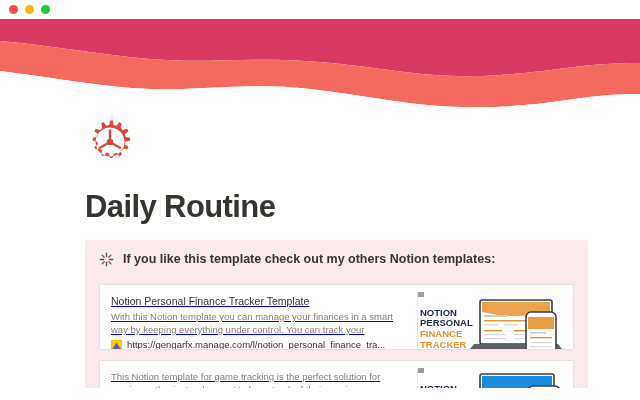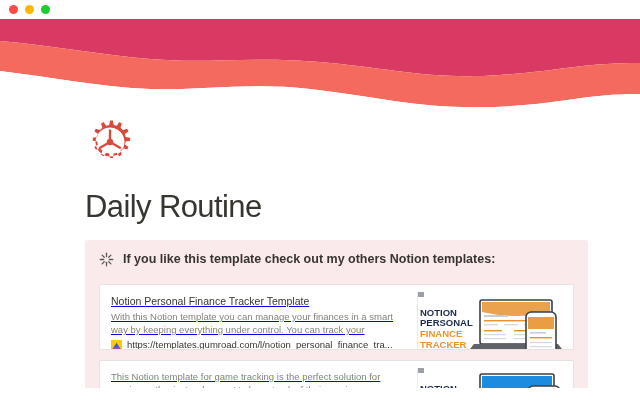--- a/index.html
+++ b/index.html
@@ -33,21 +33,21 @@
     background:#ffffff;
   }
 
   .page-icon {
     position:absolute; left:86px; top:3px; width:48px; height:48px;
   }
   .page-icon svg { display:block; width:48px; height:48px; }
 
   .page-title {
     position:absolute; left:85px; top:73px;
-    font-size:31px; font-weight:normal; color:#37352F;
+    font-size:31px; font-weight:bold; color:#37352F;
     letter-spacing:-0.6px; line-height:38px;
   }
 
   
   .callout {
     position:absolute; left:85px; top:125px; width:503px; height:160px;
     background:#FBEAEB;
     border-radius:3px;
     padding:11px 14px 0 14px;
     overflow:hidden;
@@ -162,21 +162,21 @@
     <a class="bookmark" href="#">
       <div class="bm-left">
         <div class="bm-title">Notion Personal Finance Tracker Template</div>
         <div class="bm-desc">With this Notion template you can manage your finances in a smart way by keeping everything under control. You can track your</div>
         <div class="bm-link">
           <svg class="bm-favicon" viewBox="0 0 12 12">
             <rect x="0" y="0" width="12" height="12" fill="#FFC900"></rect>
             <path d="M0 12 L6 3 L12 12 Z" fill="#3B5BDB"></path>
             <text x="6" y="11" font-family="'Liberation Sans',sans-serif" font-size="4.2" font-weight="bold" fill="#E8512F" text-anchor="middle">PDF</text>
           </svg>
-          <span class="bm-url">https://templates.gumroad.com/l/notion_personal_finance_tra...</span>
+          <span class="bm-url">https://gengarfx.manage.com/l/notion_personal_finance_tra...</span>
         </div>
       </div>
       <div class="bm-thumb">
         <svg viewBox="0 0 156 64" preserveAspectRatio="none">
           <rect width="156" height="64" fill="#FFFFFF"></rect>
           <rect x="0" y="0" width="6" height="5" fill="#9AA0A6"></rect>
           <text x="2" y="24" font-family="'Liberation Sans',sans-serif" font-size="9.5" font-weight="bold" fill="#1C2B4A">NOTION</text>
           <text x="2" y="34" font-family="'Liberation Sans',sans-serif" font-size="9.5" font-weight="bold" fill="#1C2B4A">PERSONAL</text>
           <text x="2" y="45" font-family="'Liberation Sans',sans-serif" font-size="9.5" font-weight="bold" fill="#E8922F">FINANCE</text>
           <text x="2" y="56" font-family="'Liberation Sans',sans-serif" font-size="9.5" font-weight="bold" fill="#E8922F">TRACKER</text>

